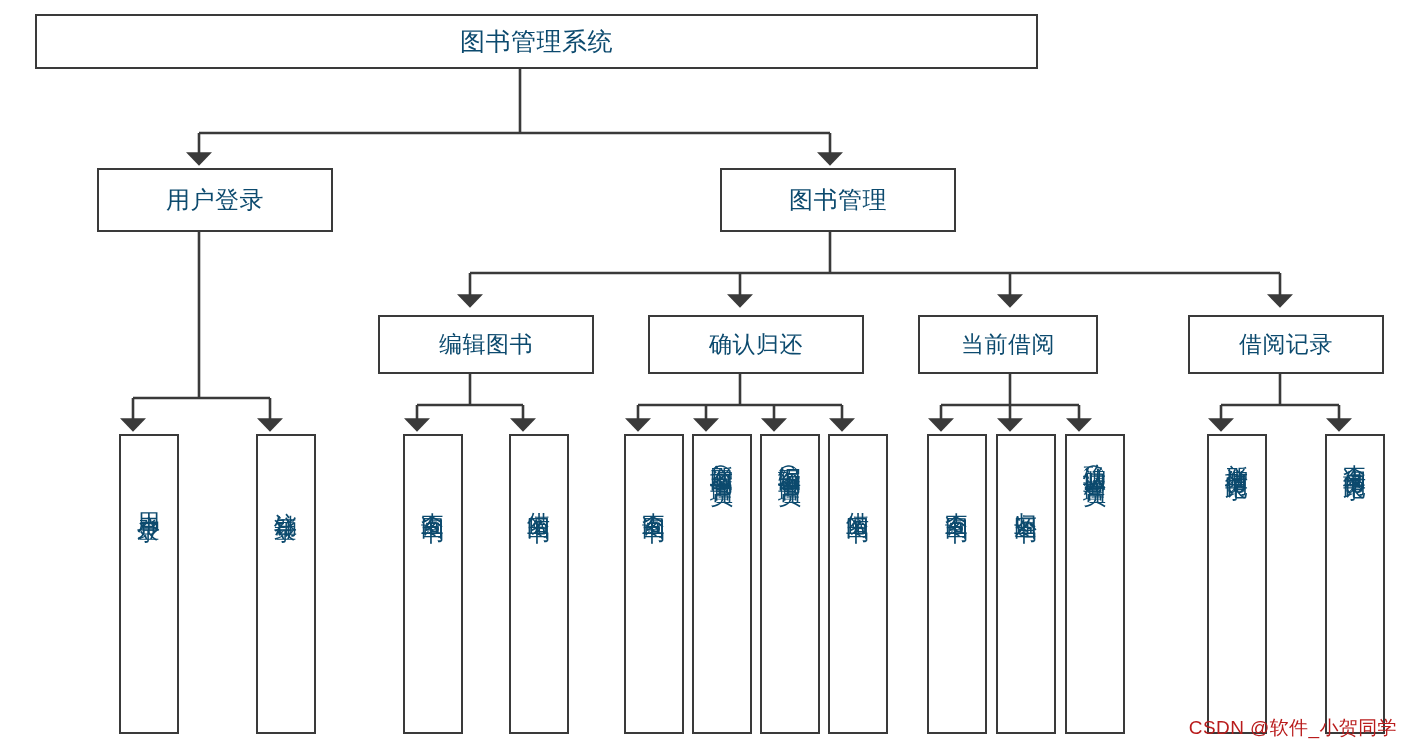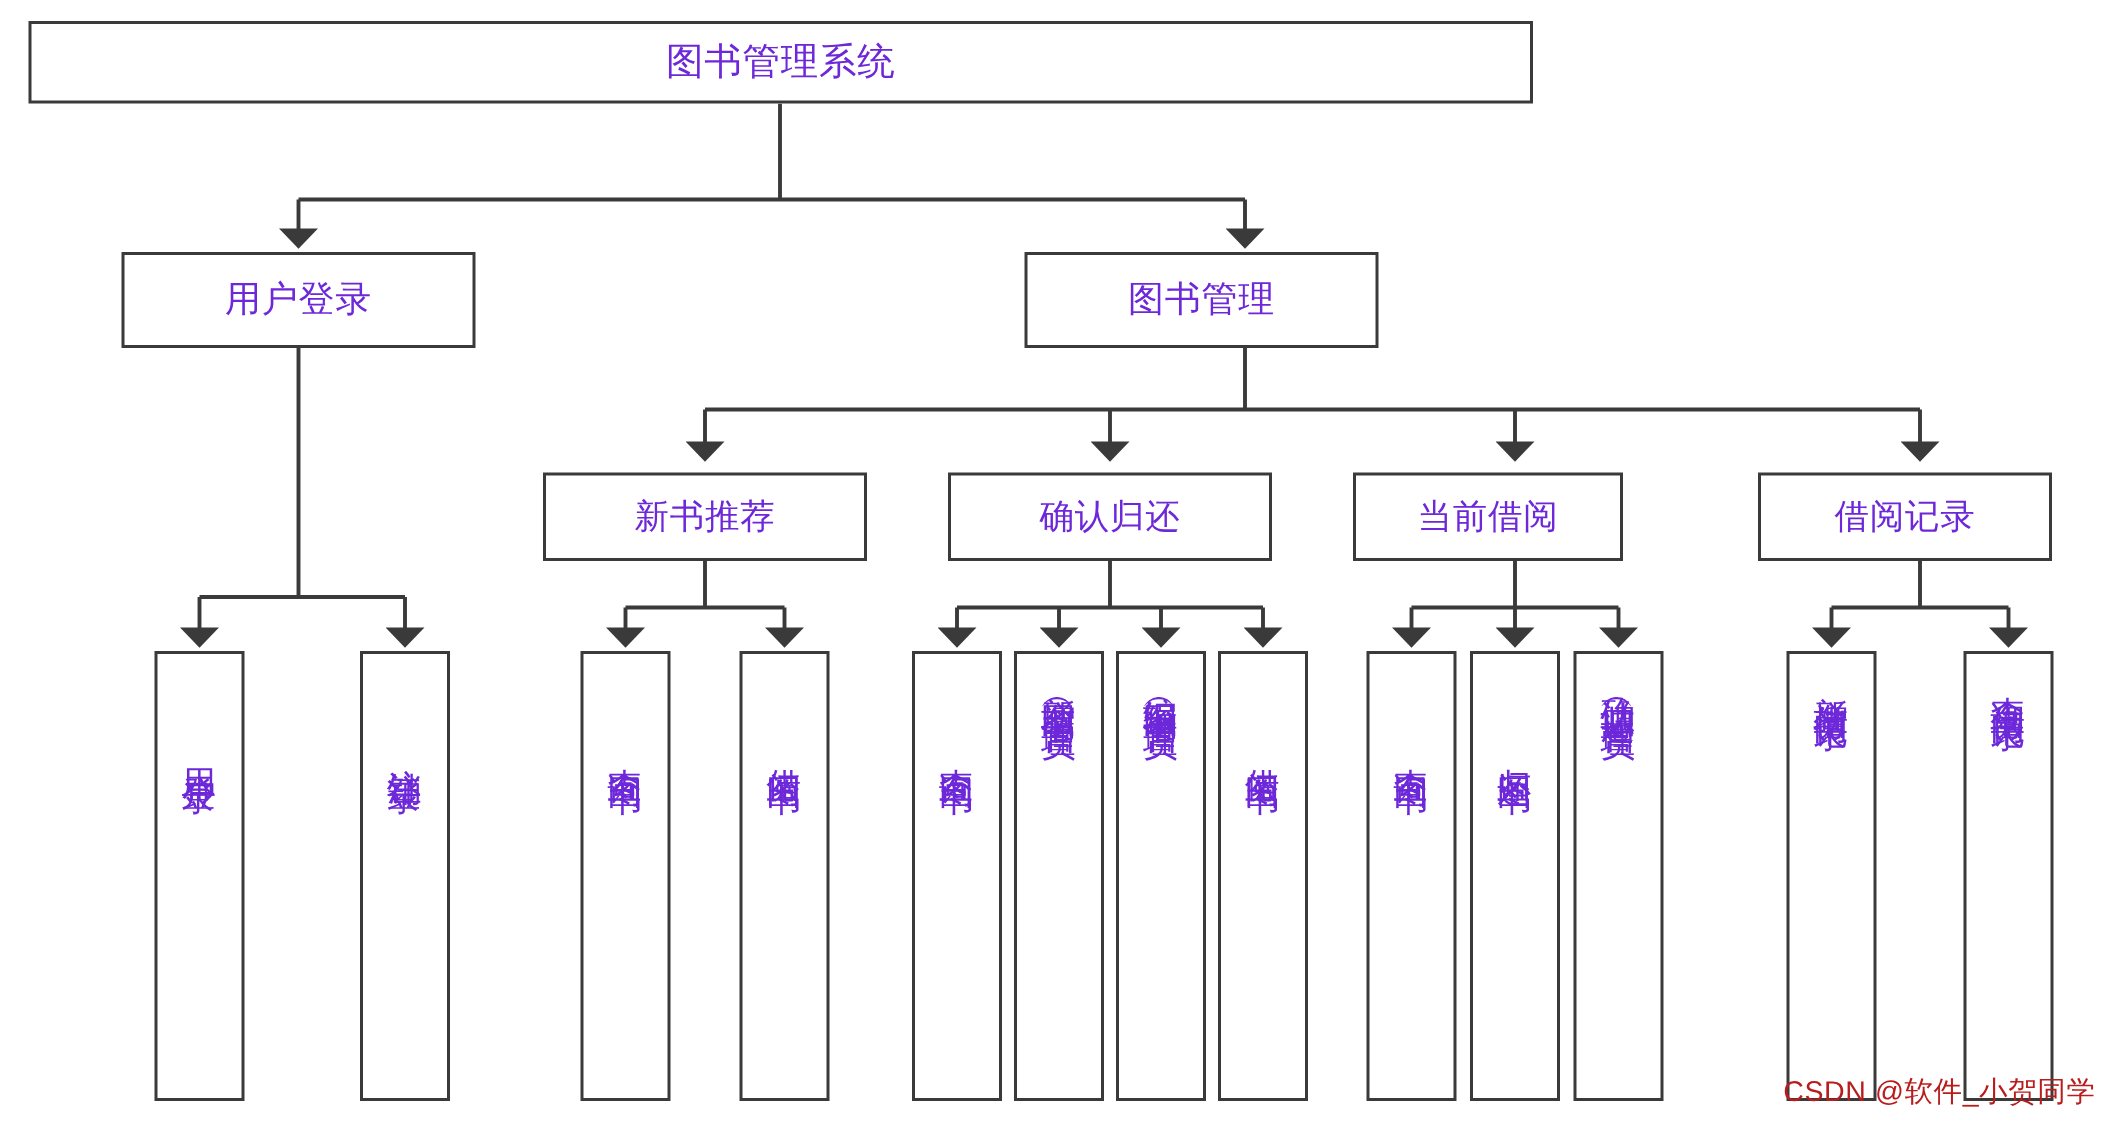--- a/index.html
+++ b/index.html
@@ -26,22 +26,23 @@
     pointer-events: none;
   }
   .node {
     position: absolute;
     box-sizing: border-box;
     border: 2.5px solid #3a3a3a;
     background: #ffffff;
     display: flex;
     align-items: center;
     justify-content: center;
-    color: #6d28d9;
+    color: #0c4a6e;
     z-index: 2;
+    margin-left: 16px;
   }
   .node .lbl {
     display: block;
     text-align: center;
     line-height: 1.18;
     letter-spacing: 0.5px;
   }
   .node.root .lbl { font-size: 25px; }
   .node.l2 .lbl   { font-size: 24px; }
   .node.l3 .lbl   { font-size: 23px; }
@@ -126,26 +127,26 @@
     </g>
   </svg>
 
   <div class="node root" style="left:19px; top:14px; width:1003px; height:55px;">
     <span class="lbl">图书管理系统</span>
   </div>
 
   <div class="node l2" style="left:81px; top:168px; width:236px; height:64px;">
     <span class="lbl">用户登录</span>
   </div>
-  <div class="node l2" style="left:683px; top:168px; width:236px; height:64px;">
+  <div class="node l2" style="left:704px; top:168px; width:236px; height:64px;">
     <span class="lbl">图书管理</span>
   </div>
 
   <div class="node l3" style="left:362px; top:315px; width:216px; height:59px;">
-    <span class="lbl">新书推荐</span>
+    <span class="lbl">编辑图书</span>
   </div>
   <div class="node l3" style="left:632px; top:315px; width:216px; height:59px;">
     <span class="lbl">确认归还</span>
   </div>
   <div class="node l3" style="left:902px; top:315px; width:180px; height:59px;">
     <span class="lbl">当前借阅</span>
   </div>
   <div class="node l3" style="left:1172px; top:315px; width:196px; height:59px;">
     <span class="lbl">借阅记录</span>
   </div>

